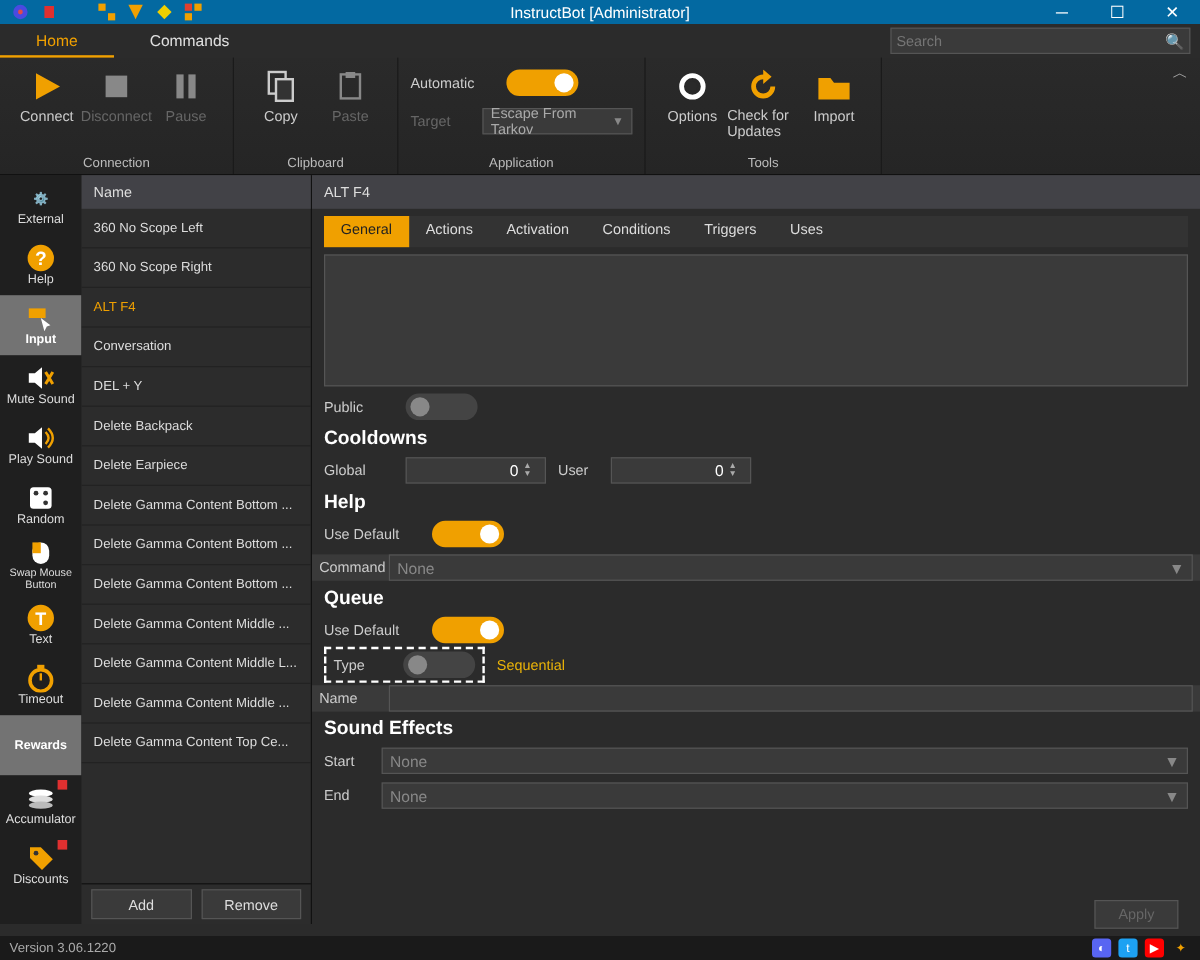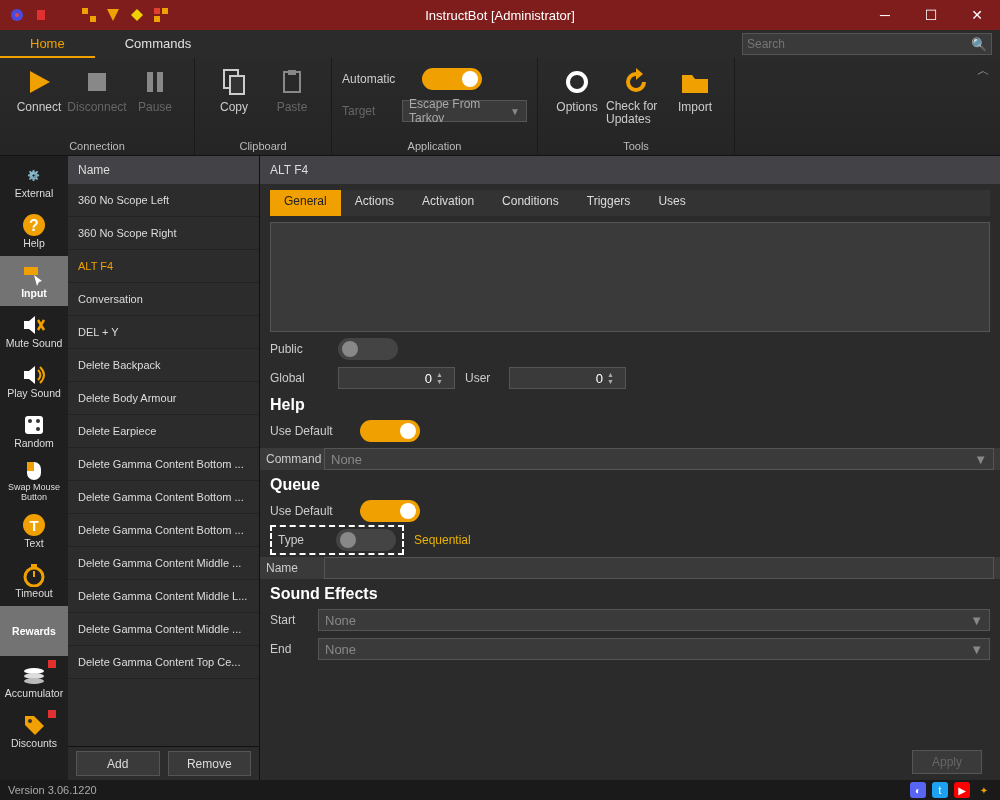--- a/index.html
+++ b/index.html
@@ -1,17 +1,17 @@
 <!DOCTYPE html>
 <html><head>
 <meta charset="utf-8">
 <style>
   * { box-sizing: border-box; margin: 0; padding: 0; font-family: "Segoe UI", Arial, sans-serif; }
   body { width: 1000px; height: 800px; background: #2b2b2b; color: #ccc; font-size: 13px; overflow: hidden; position: relative; }
-  .titlebar { height: 30px; background: #7f1d1d; display: flex; align-items: center; justify-content: space-between; }
+  .titlebar { height: 20px; background: #0369a1; display: flex; align-items: center; justify-content: space-between; }
   .titlebar-left { display: flex; gap: 6px; padding-left: 8px; }
   .ti { width: 18px; height: 18px; display:inline-flex;align-items:center;justify-content:center; }
   .window-title { color: #fff; font-size: 13px; position:absolute; left:0; right:0; text-align:center; pointer-events:none;}
   .win-controls { display: flex; }
   .win-btn { width: 46px; height: 30px; display:flex;align-items:center;justify-content:center;color:#fff;font-size:14px; }
   .tabbar { height: 28px; background: #2b2b2b; display:flex; align-items:center; justify-content:space-between; padding:0 8px 0 0;}
   .tabs { display:flex; }
   .tab { padding: 5px 30px; color:#e0e0e0; }
   .tab.active { color:#f0a000; border-bottom:2px solid #f0a000; }
   .search { display:flex; align-items:center; background:#3a3a3a; border:1px solid #555; height:22px; width:250px; padding:0 4px;}
@@ -341,21 +341,20 @@
 
   <div class="listpane">
     <div class="listheader">Name</div>
     <div class="listbody" id="listbody">
         <div class="listitem">360 No Scope Left</div>
         <div class="listitem">360 No Scope Right</div>
         <div class="listitem selected">ALT F4</div>
         <div class="listitem">Conversation</div>
         <div class="listitem">DEL + Y</div>
         <div class="listitem">Delete Backpack</div>
-        <div class="listitem">Delete Body Armour</div>
         <div class="listitem">Delete Earpiece</div>
         <div class="listitem">Delete Gamma Content Bottom ...</div>
         <div class="listitem">Delete Gamma Content Bottom ...</div>
         <div class="listitem">Delete Gamma Content Bottom ...</div>
         <div class="listitem">Delete Gamma Content Middle ...</div>
         <div class="listitem">Delete Gamma Content Middle L...</div>
         <div class="listitem">Delete Gamma Content Middle ...</div>
         <div class="listitem">Delete Gamma Content Top Ce...</div>
       </div>
     <div class="listfooter">
@@ -377,20 +376,21 @@
         </div>
     </div>
     <div class="formarea">
       <div class="bigempty"></div>
 
       <div class="row">
           <label>Public</label>
           <span class="toggle off"></span>
         </div>
 
+      <div class="section-head">Cooldowns</div>
       <div class="row">
         <label>Global</label>
         <div class="numbox">
             <span>0</span>
             <span class="spin">▲<br>▼</span>
           </div>
         <label style="width:34px">User</label>
         <div class="numbox">
             <span>0</span>
             <span class="spin">▲<br>▼</span>

